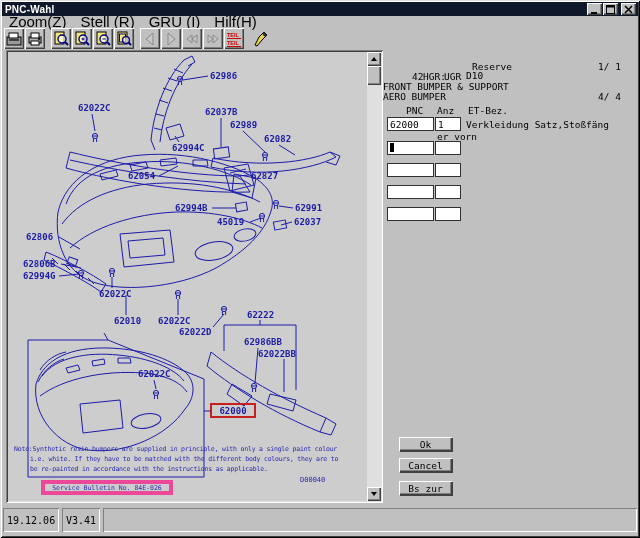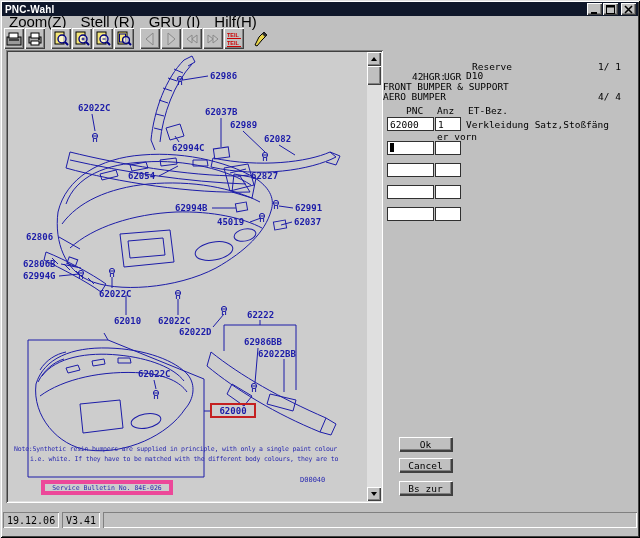--- a/index.html
+++ b/index.html
@@ -56,21 +56,21 @@
   .sp-text{position:absolute;font-size:9.5px;white-space:pre;}
   .field{position:absolute;height:14px;background:#fff;border:1px solid #303030;
     font:9.5px "DejaVu Sans Mono",monospace;padding:0 0 0 2px;color:#000;}
   .pnc-f{left:5px;width:47px;} .anz-f{left:53px;width:26px;}
   .caret{position:absolute;width:4px;height:9px;background:#000;}
   .sp-btn{position:absolute;left:17px;width:53px;height:14px;background:#c0c0c0;border:none;
     font:9.5px "DejaVu Sans Mono",monospace;color:#000;
     box-shadow:inset 1px 1px 0 #fff,inset -1px -1px 0 #404040,inset -2px -2px 0 #808080,1px 1px 0 #404040;}
   
   .statusbar{position:absolute;left:3px;right:3px;top:511px;height:18px;display:flex;gap:3px;align-items:center;}
-  .status-cell{height:16px;background:#c0c0c0;box-shadow:inset 1px 1px 0 #808080,inset -1px -1px 0 #fff;
+  .status-cell{height:24px;background:#c0c0c0;box-shadow:inset 1px 1px 0 #808080,inset -1px -1px 0 #fff;
     font:10px "DejaVu Sans Mono",monospace;display:flex;align-items:center;padding:0 4px;white-space:nowrap;text-align:center;}
   .sc-date{width:56px;} .sc-ver{width:38px;} .sc-rest{flex:1;}
   .ink{stroke:#1c1ca8;fill:none;stroke-width:1;}
 </style>
 </head>
 <body>
 
 <div class="window">
 
   <div class="titlebar">
@@ -317,20 +317,21 @@
           <div class="dlabel" style="left: 236px; top: 285px;">62986BB</div>
           <div class="dlabel" style="left: 250px; top: 297px;">62022BB</div>
           <div class="dlabel" style="left: 130px; top: 317px;">62022C</div>
         </div>
 
       <div class="highlight-box">62000</div>
 
       <div class="notes-layer">
           <div class="dnote" style="left: 6px; top: 393px;">Note:Synthetic resin bumpers are supplied  in principle, with only a single paint colour</div>
           <div class="dnote" style="left: 22px; top: 403px;">i.e. white. If they have to be matched with the different body colours, they are to</div>
+          <div class="dnote" style="left: 22px; top: 413px;">be re-painted in accordance with the instructions as applicable.</div>
         </div>
 
       <div class="bulletin-box">Service Bulletin No. 84E-026</div>
       <div class="sheet-code">D00040</div>
     </div>
 
     <div class="vscroll">
       <div class="sbtn up">
           <span class="arr-up"></span>
         </div>

